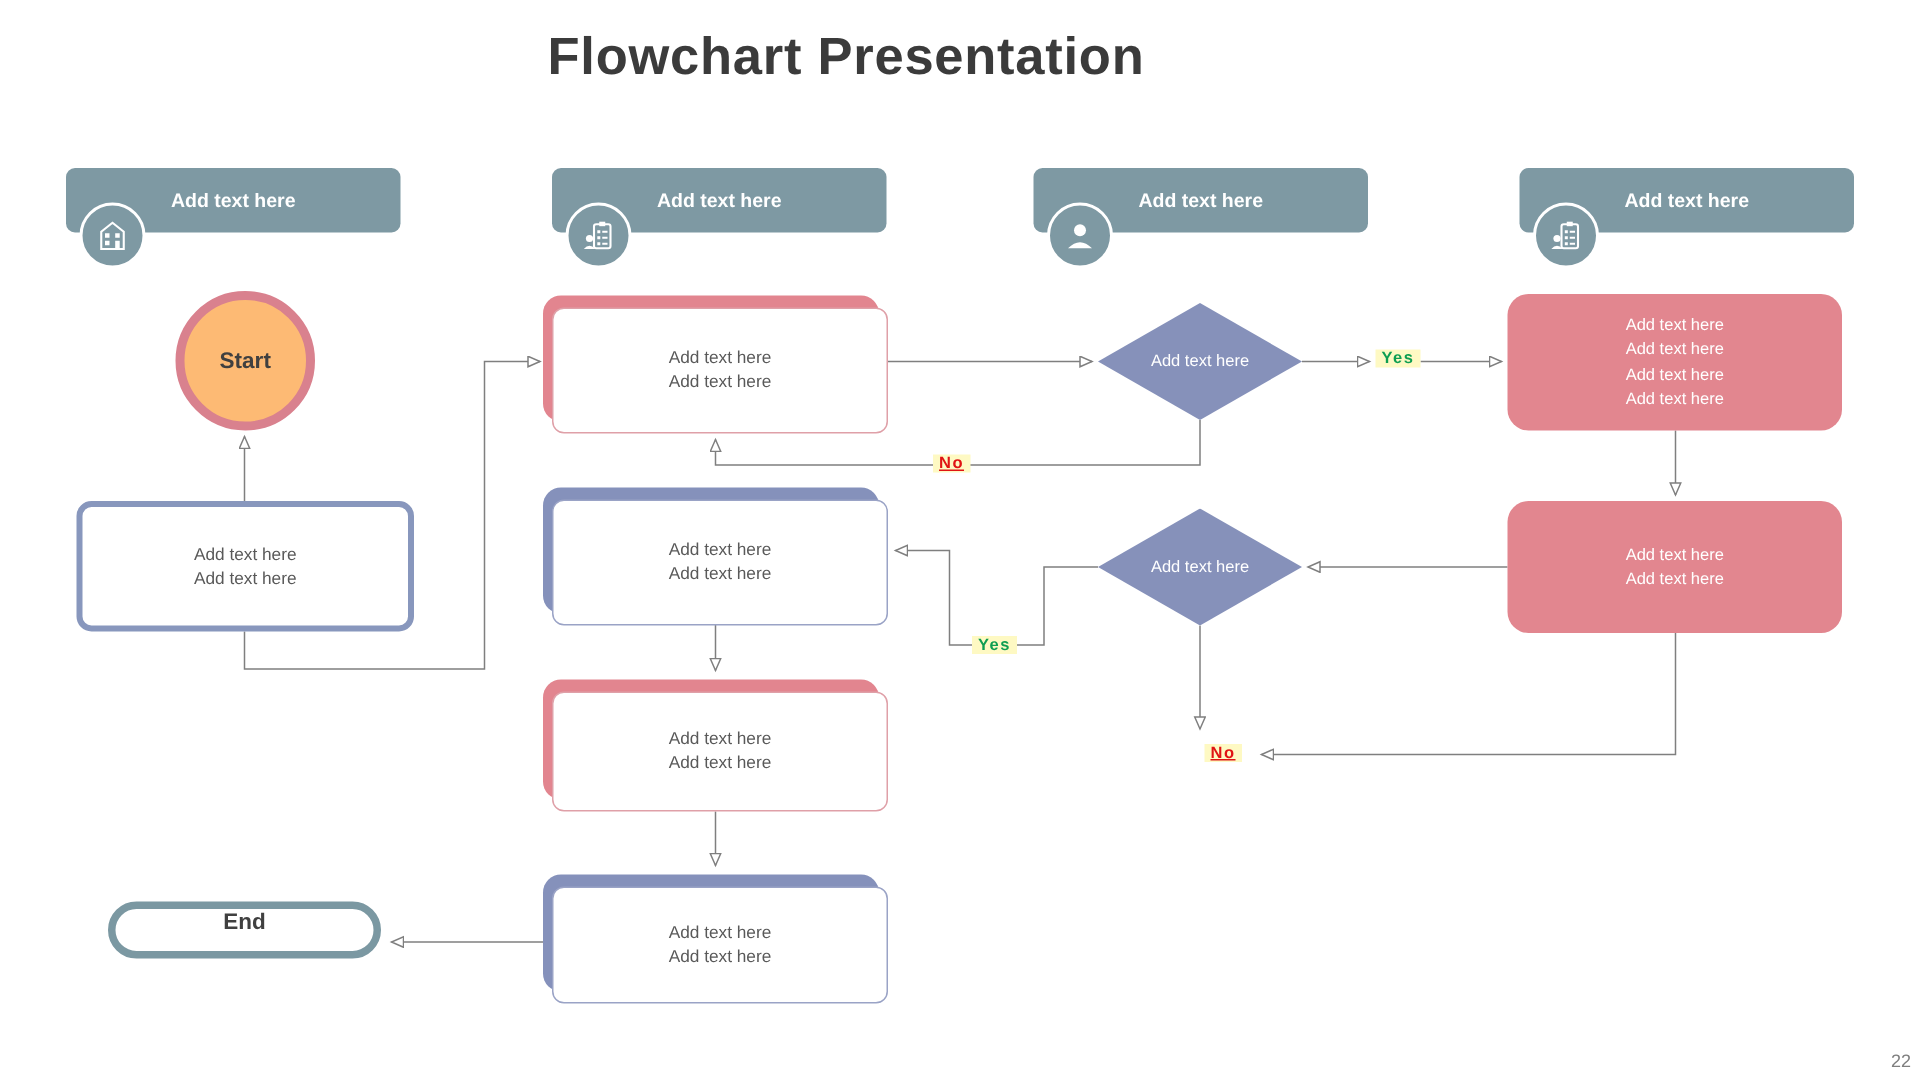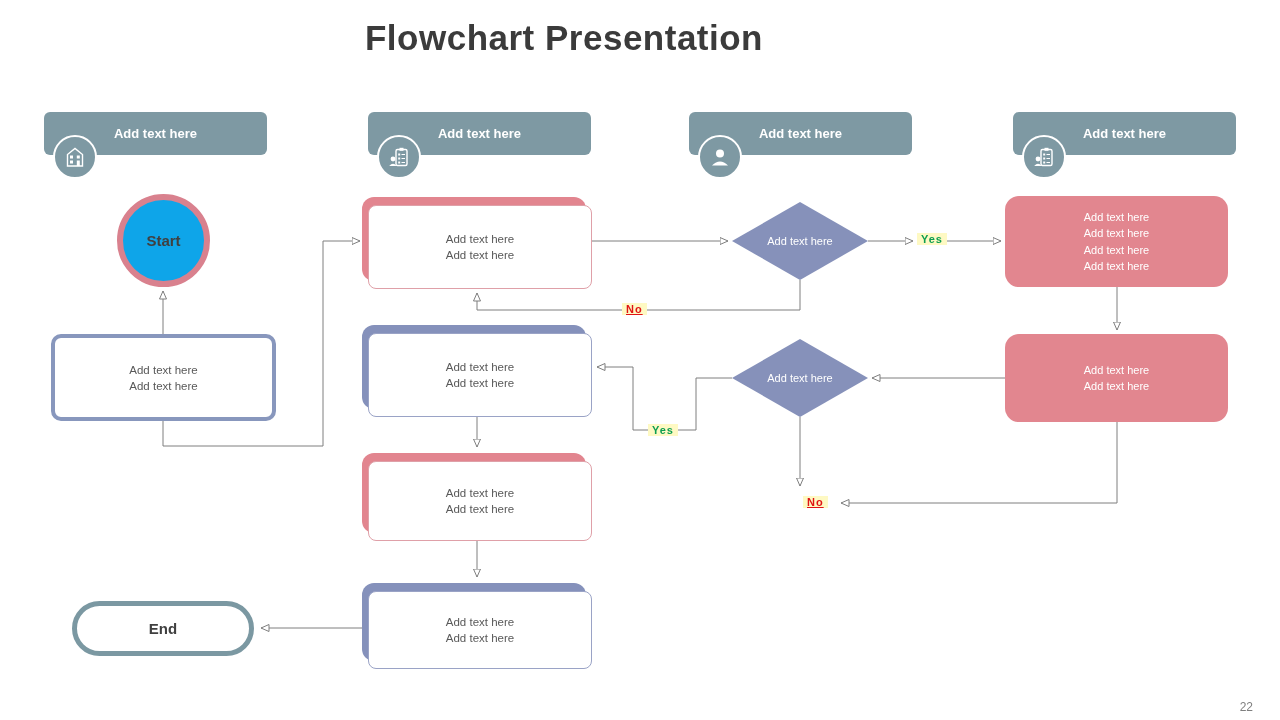--- a/index.html
+++ b/index.html
@@ -11,21 +11,21 @@
   .bar{position:absolute;top:112px;height:43px;width:223px;background:#7e99a3;border-radius:6px;
        color:#ffffff;font-weight:bold;font-size:13px;display:flex;align-items:center;justify-content:center;}
   .icon-circle{position:absolute;top:135px;width:44px;height:44px;border-radius:50%;
        background:#7e99a3;border:2.5px solid #ffffff;box-sizing:border-box;
        display:flex;align-items:center;justify-content:center;z-index:4;}
   .icon-circle svg{width:24px;height:24px;display:block;}
   
   .conn{position:absolute;left:0;top:0;z-index:1;}
   
   .circle{position:absolute;left:117px;top:194px;width:93px;height:93px;border-radius:50%;
-       background:#0ea5e9;border:6px solid #d9818e;box-sizing:border-box;z-index:2;
+       background:#fdba74;border:6px solid #d9818e;box-sizing:border-box;z-index:2;
        display:flex;align-items:center;justify-content:center;font-weight:bold;font-size:15px;color:#404040;}
   
   .proc{position:absolute;left:51px;top:334px;width:225px;height:87px;background:#ffffff;
        border:4px solid #8897bd;border-radius:10px;box-sizing:border-box;z-index:2;
        display:flex;flex-direction:column;align-items:center;justify-content:center;
        font-size:11.5px;color:#595959;line-height:16px;}
   
   .stack{position:absolute;width:224px;z-index:2;}
   .back{position:absolute;left:0;top:0;width:100%;height:100%;border-radius:12px;}
   .front{position:absolute;left:6px;top:8px;width:100%;height:100%;background:#ffffff;
@@ -37,28 +37,28 @@
   
   .diamond{position:absolute;width:136px;height:78px;z-index:2;}
   .diamond svg{position:absolute;left:0;top:0;}
   .diamond .dlabel{position:absolute;left:0;top:0;width:100%;height:100%;
        display:flex;align-items:center;justify-content:center;color:#ffffff;font-size:11px;}
   
   .solid{position:absolute;left:1005px;width:223px;background:#e2868f;border-radius:14px;z-index:2;
        display:flex;flex-direction:column;align-items:center;justify-content:center;
        color:#ffffff;font-size:11px;line-height:16.5px;}
   
-  .pill{position:absolute;left:72px;top:601px;width:182px;height:55px;background:#ffffff;
+  .pill{position:absolute;left:72px;top:601px;width:182px;height:38px;background:#ffffff;
        border:5px solid #7b98a2;border-radius:999px;box-sizing:border-box;z-index:2;
-       display:flex;align-items:center;justify-content:center;font-weight:bold;font-size:15px;color:#404040;}
+       display:flex;align-items:flex-start;justify-content:center;font-weight:bold;font-size:15px;color:#404040;}
   
   .blabel{position:absolute;z-index:3;background:#fef9c3;padding:0 4px;
        font-size:11px;font-weight:bold;letter-spacing:1px;}
   .yes{color:#0e9e51;} .no{color:#e01414;text-decoration:underline;}
-  .pagenum{position:absolute;right:27px;bottom:6px;font-size:12px;color:#7f7f7f;}
+  .pagenum{position:absolute;right:6px;bottom:6px;font-size:12px;color:#7f7f7f;}
 </style>
 </head>
 <body>
 
 <div class="slide">
 
   <div class="title">Flowchart Presentation</div>
 
   <svg class="conn" width="1280" height="720">
     <defs>

